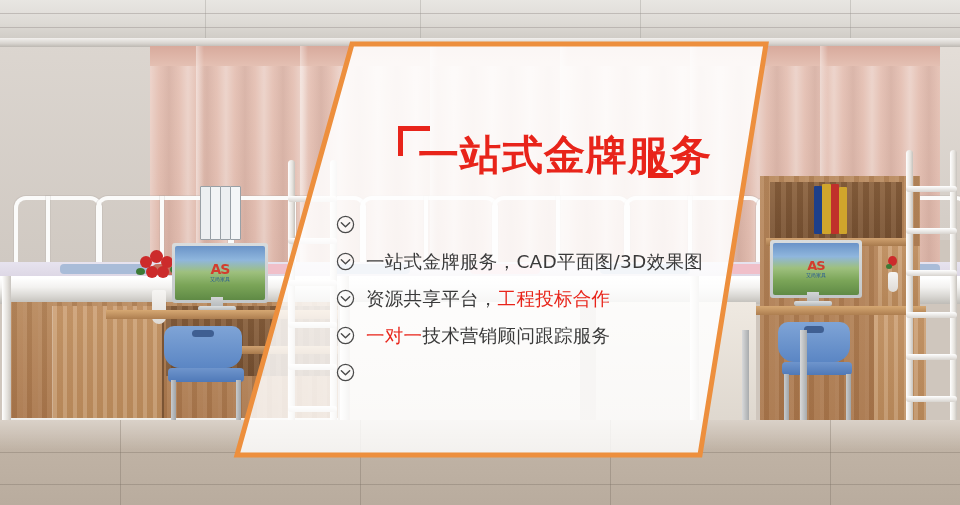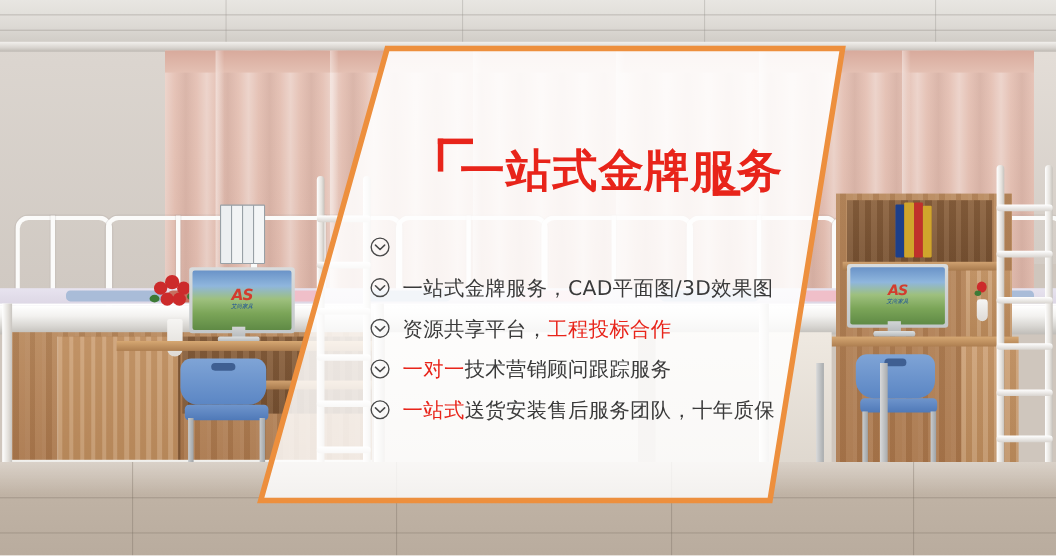--- a/index.html
+++ b/index.html
@@ -83,21 +83,21 @@
     background:linear-gradient(180deg,rgba(255,255,255,.35),rgba(255,255,255,0));}
 
   
   .monitor{position:absolute;border-radius:3px;
     background:linear-gradient(180deg,#d9dcdd,#c3c7c9);padding:3px;}
   .screen{width:100%;height:100%;border-radius:2px;position:relative;overflow:hidden;
     background:linear-gradient(180deg,#6a93c8 0%,#8fb6dd 26%,#9ec07e 48%,#7ba558 72%,#5f8a45 100%);}
   .mon-stand{position:absolute;background:linear-gradient(180deg,#d2d5d6,#b6babc);}
   .mon-foot{position:absolute;background:linear-gradient(180deg,#dcdfe0,#b2b6b8);border-radius:2px;}
   .logo-wrap{position:absolute;left:50%;top:48%;transform:translate(-50%,-50%);
-    display:flex;flex-direction:column;align-items:center;font-style:italic;}
+    display:flex;flex-direction:column;align-items:center;}
   .logo-txt{font-weight:bold;color:#d33c2e;letter-spacing:-1px;line-height:1;}
   .logo-sub{color:#1b4f9b;line-height:1;margin-top:1px;}
 
   
   .chair-back{position:absolute;background:linear-gradient(180deg,#7fa4d6,#5b86c4);
     border-radius:10px 10px 16px 16px;}
   .chair-slot{position:absolute;background:#3f5f92;border-radius:4px;}
   .chair-seat{position:absolute;background:linear-gradient(180deg,#6f95cc,#4f79b8);border-radius:4px;}
   .chair-leg{position:absolute;background:linear-gradient(90deg,#c9ccce,#9fa3a6);}
 
@@ -366,17 +366,16 @@
               <circle cx="10" cy="10" r="8.5" fill="none" stroke="#4a4a4a" stroke-width="1.3"></circle>
               <path d="M5.6 8.2 L10 12.4 L14.4 8.2" fill="none" stroke="#4a4a4a" stroke-width="1.5" stroke-linecap="round" stroke-linejoin="round"></path>
             </svg></span>
           <span class="rowtext"><span class="hl">一对一</span><span>技术营销顾问跟踪服务</span></span>
         </div>
         <div class="row">
           <span class="tick"><svg viewBox="0 0 20 20" width="19" height="19">
               <circle cx="10" cy="10" r="8.5" fill="none" stroke="#4a4a4a" stroke-width="1.3"></circle>
               <path d="M5.6 8.2 L10 12.4 L14.4 8.2" fill="none" stroke="#4a4a4a" stroke-width="1.5" stroke-linecap="round" stroke-linejoin="round"></path>
             </svg></span>
-          <span class="rowtext"><span class="hl">一站式</span><span>送货安装售后服务团队，十年质保</span></span>
         </div>
       </div>
   </div>
 </div>
 
 </body></html>

